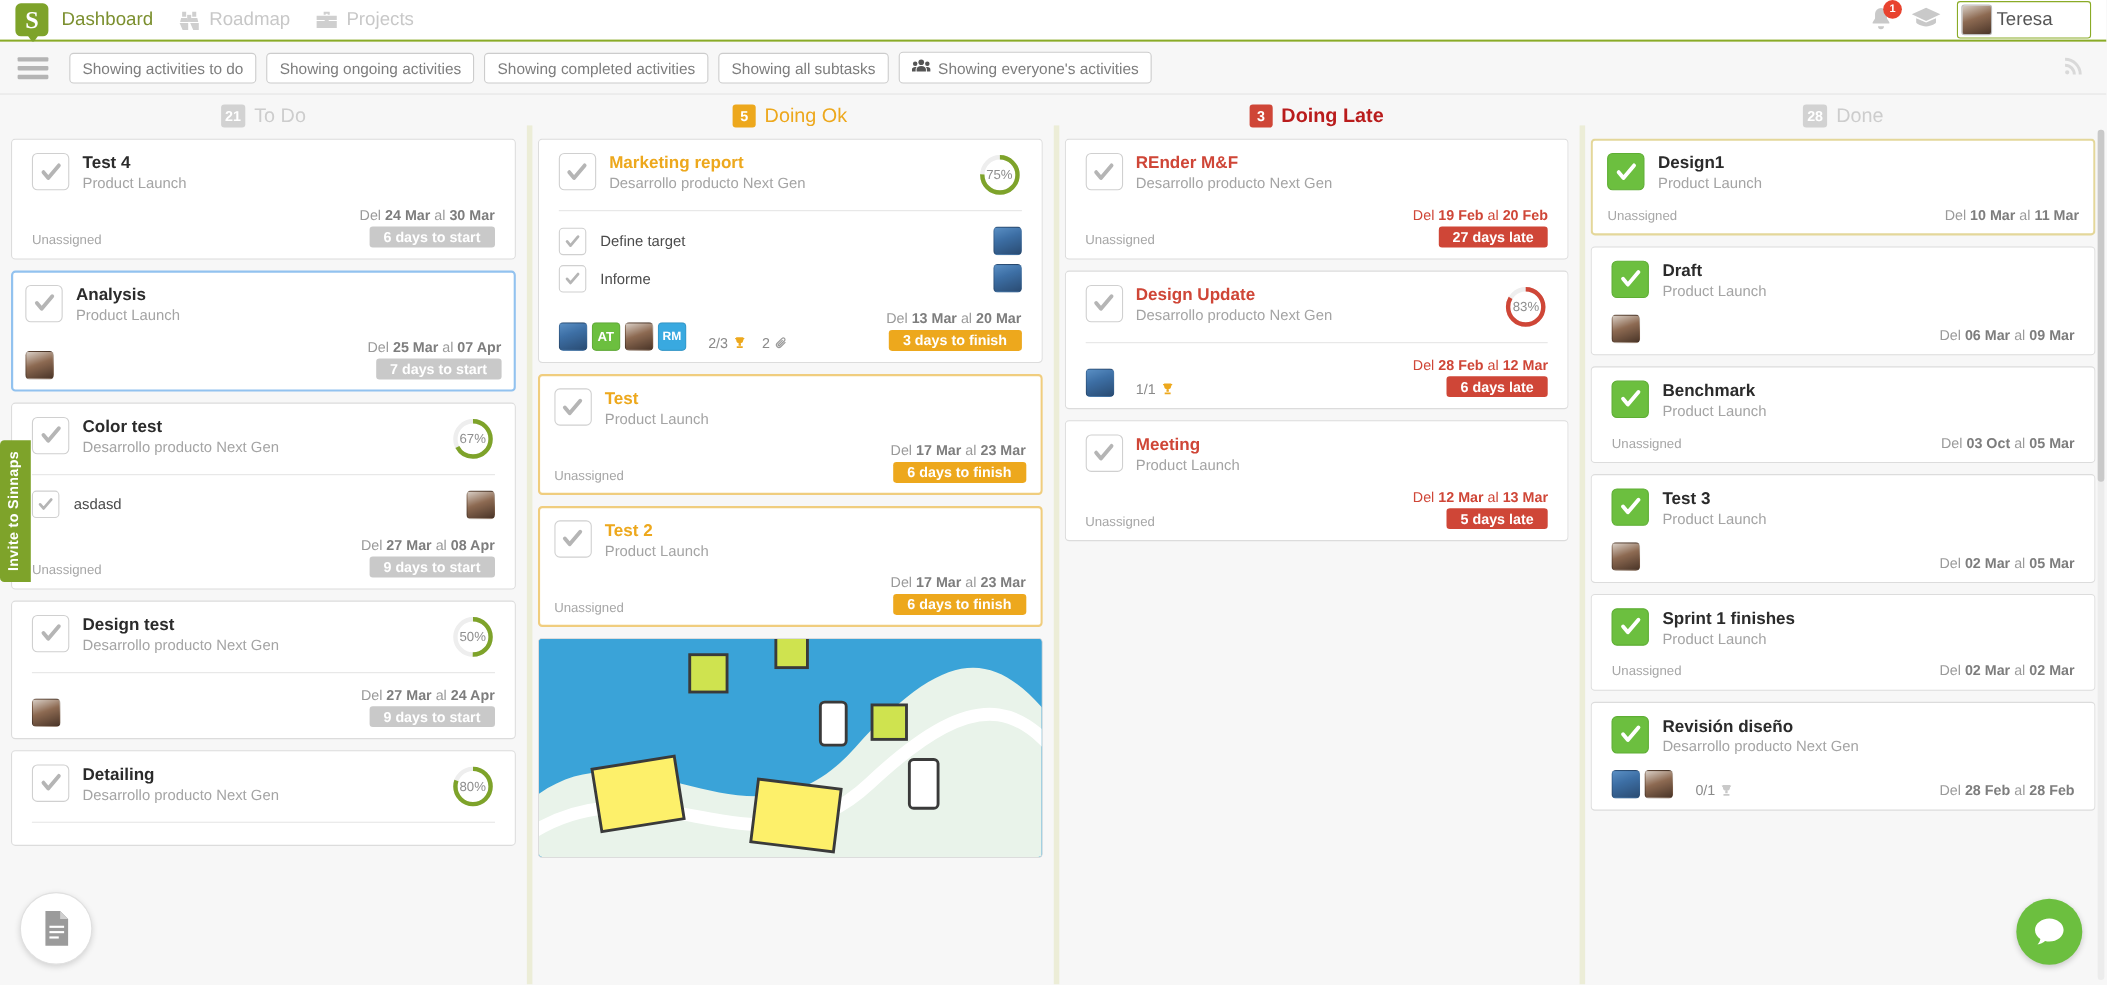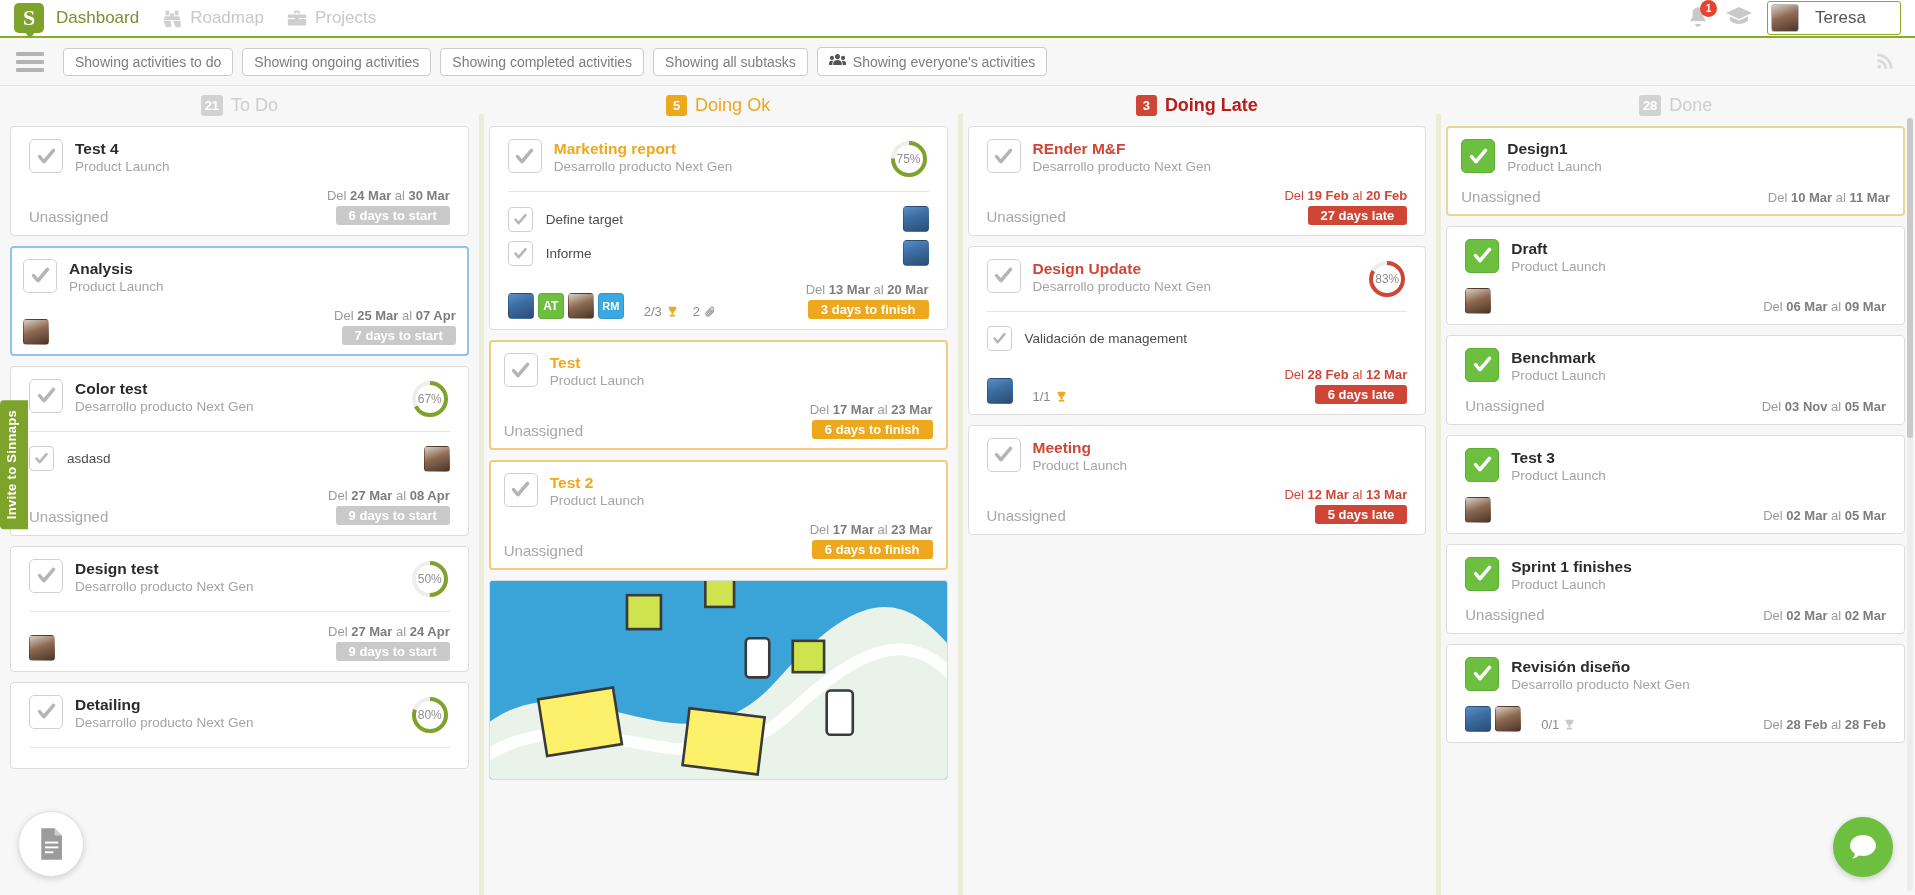--- a/index.html
+++ b/index.html
@@ -43,21 +43,21 @@
     margin-left: auto; display: flex; align-items: center; gap: 14px;
   }
   .bell-wrap { position: relative; width: 26px; height: 26px; }
   .badge-count {
     position: absolute; top: -5px; right: -6px;
     background: #e8432f; color: #fff; font-size: 10px; font-weight: bold;
     border-radius: 50%; width: 17px; height: 17px;
     display: flex; align-items: center; justify-content: center;
   }
   .userbox {
-    display: flex; align-items: center; gap: 16px;
+    display: flex; align-items: center; gap: 4px;
     border: 1px solid #8aab27; border-radius: 3px;
     padding: 2px 34px 2px 3px; background: #fff;
   }
   .user-avatar {
     width: 28px; height: 28px; border-radius: 3px;
     background: linear-gradient(160deg,#d9cfc6 0%,#8d6a52 45%,#4a3528 100%);
     border: 1px solid #bbb;
   }
   .user-name { font-size: 17px; color: #555; }
 
@@ -161,21 +161,21 @@
   .ava.f { background: linear-gradient(160deg,#d9cfc6 0%,#8d6a52 45%,#4a3528 100%); }
   .ava.g { background: #6cbf3f; color: #fff; font-size: 12px; font-weight: bold;
            display:flex;align-items:center;justify-content:center; }
   .ava.b { background: #39a9e0; color: #fff; font-size: 11px; font-weight: bold;
            display:flex;align-items:center;justify-content:center; }
 
   .card-foot {
     display: flex; align-items: flex-end; margin-top: 12px; gap: 8px;
   }
   .avatars { display: flex; gap: 4px; align-items: center; }
-  .unassigned { font-size: 15px; color: #a7a7a7; }
+  .unassigned { font-size: 12px; color: #a7a7a7; }
   .foot-right { margin-left: auto; text-align: right; }
   .daterange { font-size: 13px; color: #9a9a9a; white-space: nowrap; }
   .daterange b { color: #7d7d7d; }
   .daterange.late-t { color: #cf4637; }
   .daterange.late-t b { color: #cf4637; }
   .pill {
     display: inline-block; margin-top: 3px; padding: 2px 13px;
     border-radius: 3px; font-size: 13px; font-weight: bold; color: #fff;
   }
   .pill.grey { background: #c9c9c9; }
@@ -645,28 +645,20 @@
           </div>
           <div class="donut">
             <svg width="40" height="40">
                 <circle cx="20" cy="20" r="16" fill="none" stroke="#eee" stroke-width="4"></circle>
                 <circle cx="20" cy="20" r="16" fill="none" stroke="#cf4637" stroke-width="4" stroke-dasharray="83.4 100.5"></circle>
               </svg>
             <span>83%</span>
           </div>
         </div>
         <div class="hr"></div>
-        <div class="subtask">
-          <div class="chk sub">
-            <svg viewBox="0 0 24 24">
-                <path d="M4 12l5 6L20 5" fill="none" stroke="#b5b5b5" stroke-width="4" stroke-linecap="round" stroke-linejoin="round"></path>
-              </svg>
-          </div>
-          <span class="subtask-label">Validación de management</span>
-        </div>
         <div class="card-foot">
           <div class="avatars">
             <div class="ava m"></div>
           </div>
           <div class="meta-group">
             <span class="meta">
               <span>1/1</span>
               <svg width="13" height="13" viewBox="0 0 24 24">
                   <path fill="#eda81d" d="M6 3h12v4a6 6 0 01-12 0V3zM4 4h2v3a4 4 0 01-2-3zM18 4h2a4 4 0 01-2 3V4zM10 13h4v4h-4zM7 18h10v3H7z"></path>
                 </svg>
@@ -769,21 +761,21 @@
           </div>
           <div class="card-titles">
             <div class="card-title">Benchmark</div>
             <div class="card-sub">Product Launch</div>
           </div>
         </div>
         <div class="card-foot">
           <span class="unassigned">Unassigned</span>
           <div class="foot-right">
             <div class="daterange">
-              <span>Del </span><b>03 Nov</b><span> al </span><b>05 Mar</b>
+              <span>Del </span><b>03 Oct</b><span> al </span><b>05 Mar</b>
             </div>
           </div>
         </div>
       </div>
 
       <div class="card">
         <div class="card-top">
           <div class="chk done">
             <svg viewBox="0 0 24 24">
                 <path d="M4 12l5 6L20 5" fill="none" stroke="#fff" stroke-width="4" stroke-linecap="round" stroke-linejoin="round"></path>

